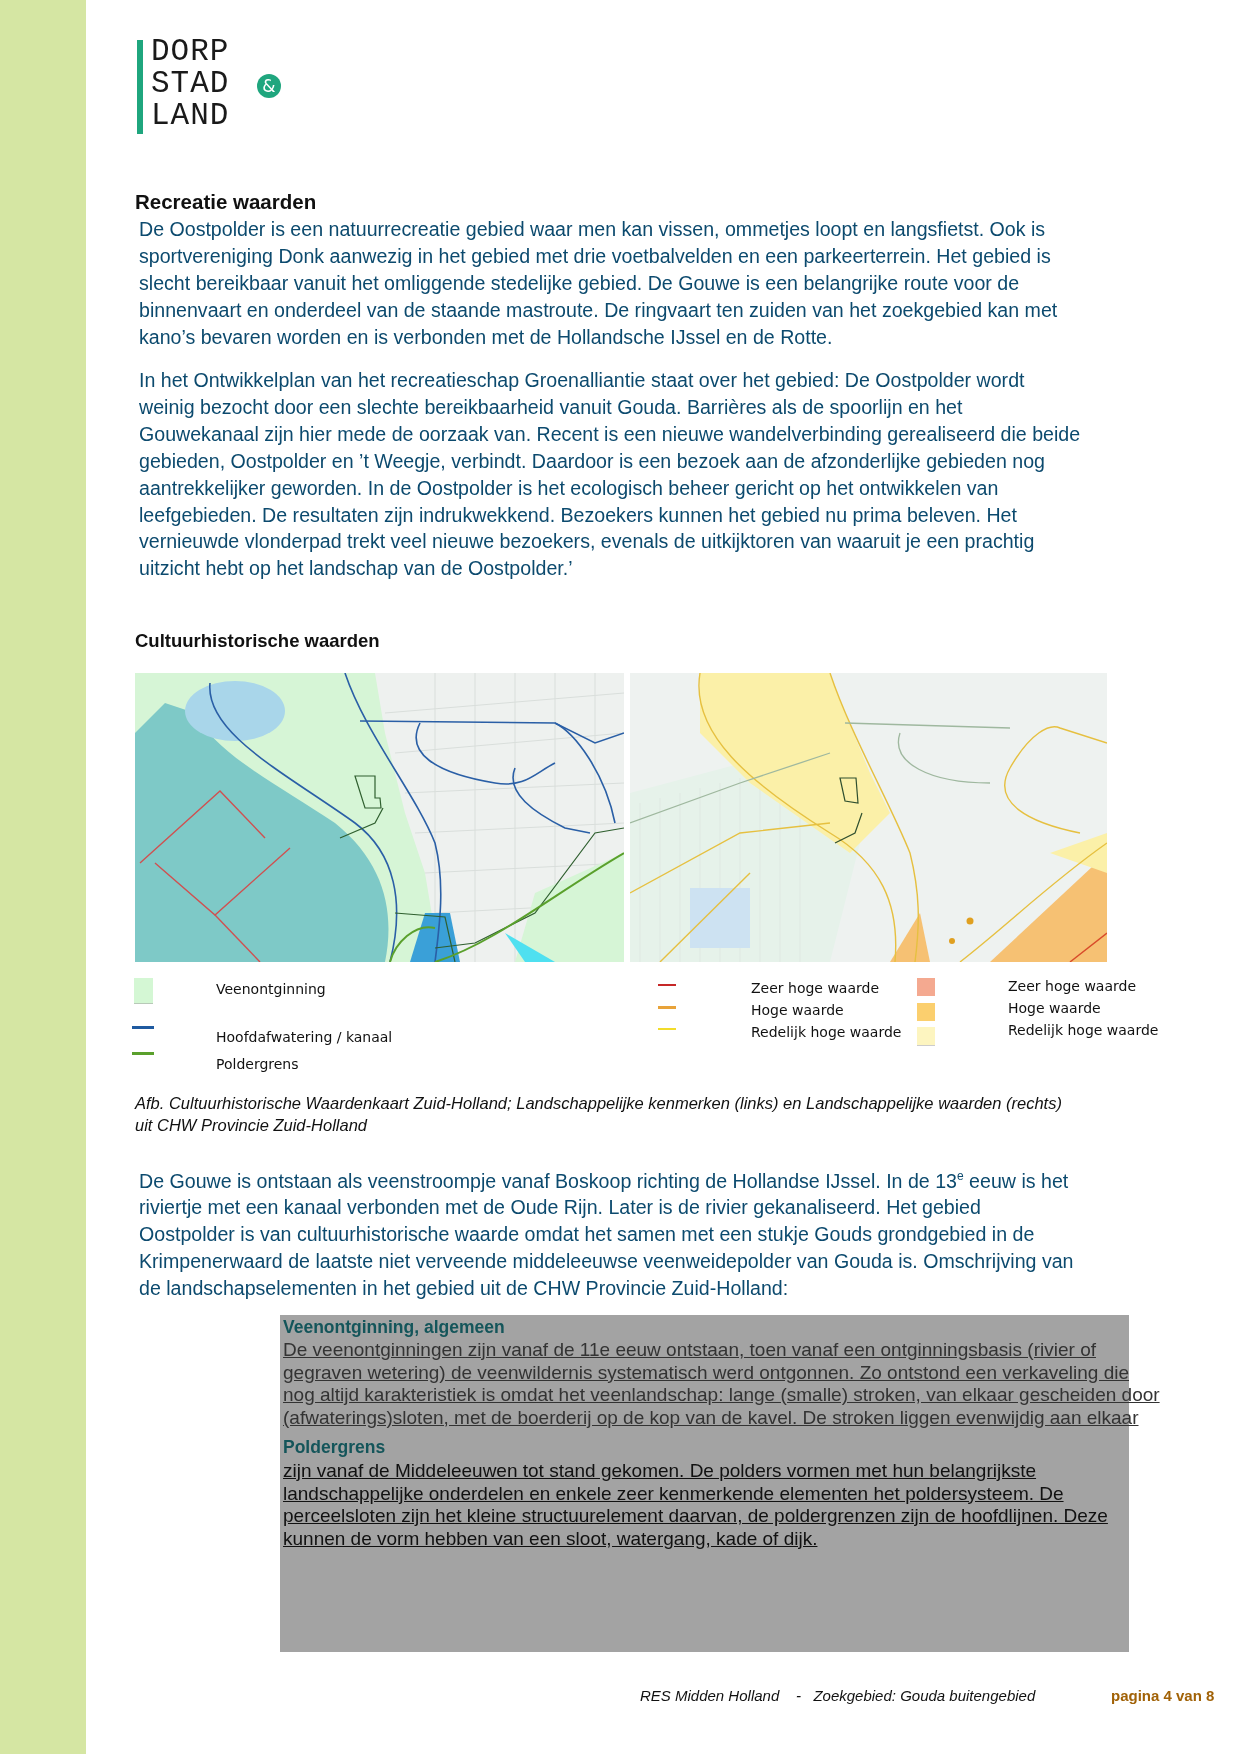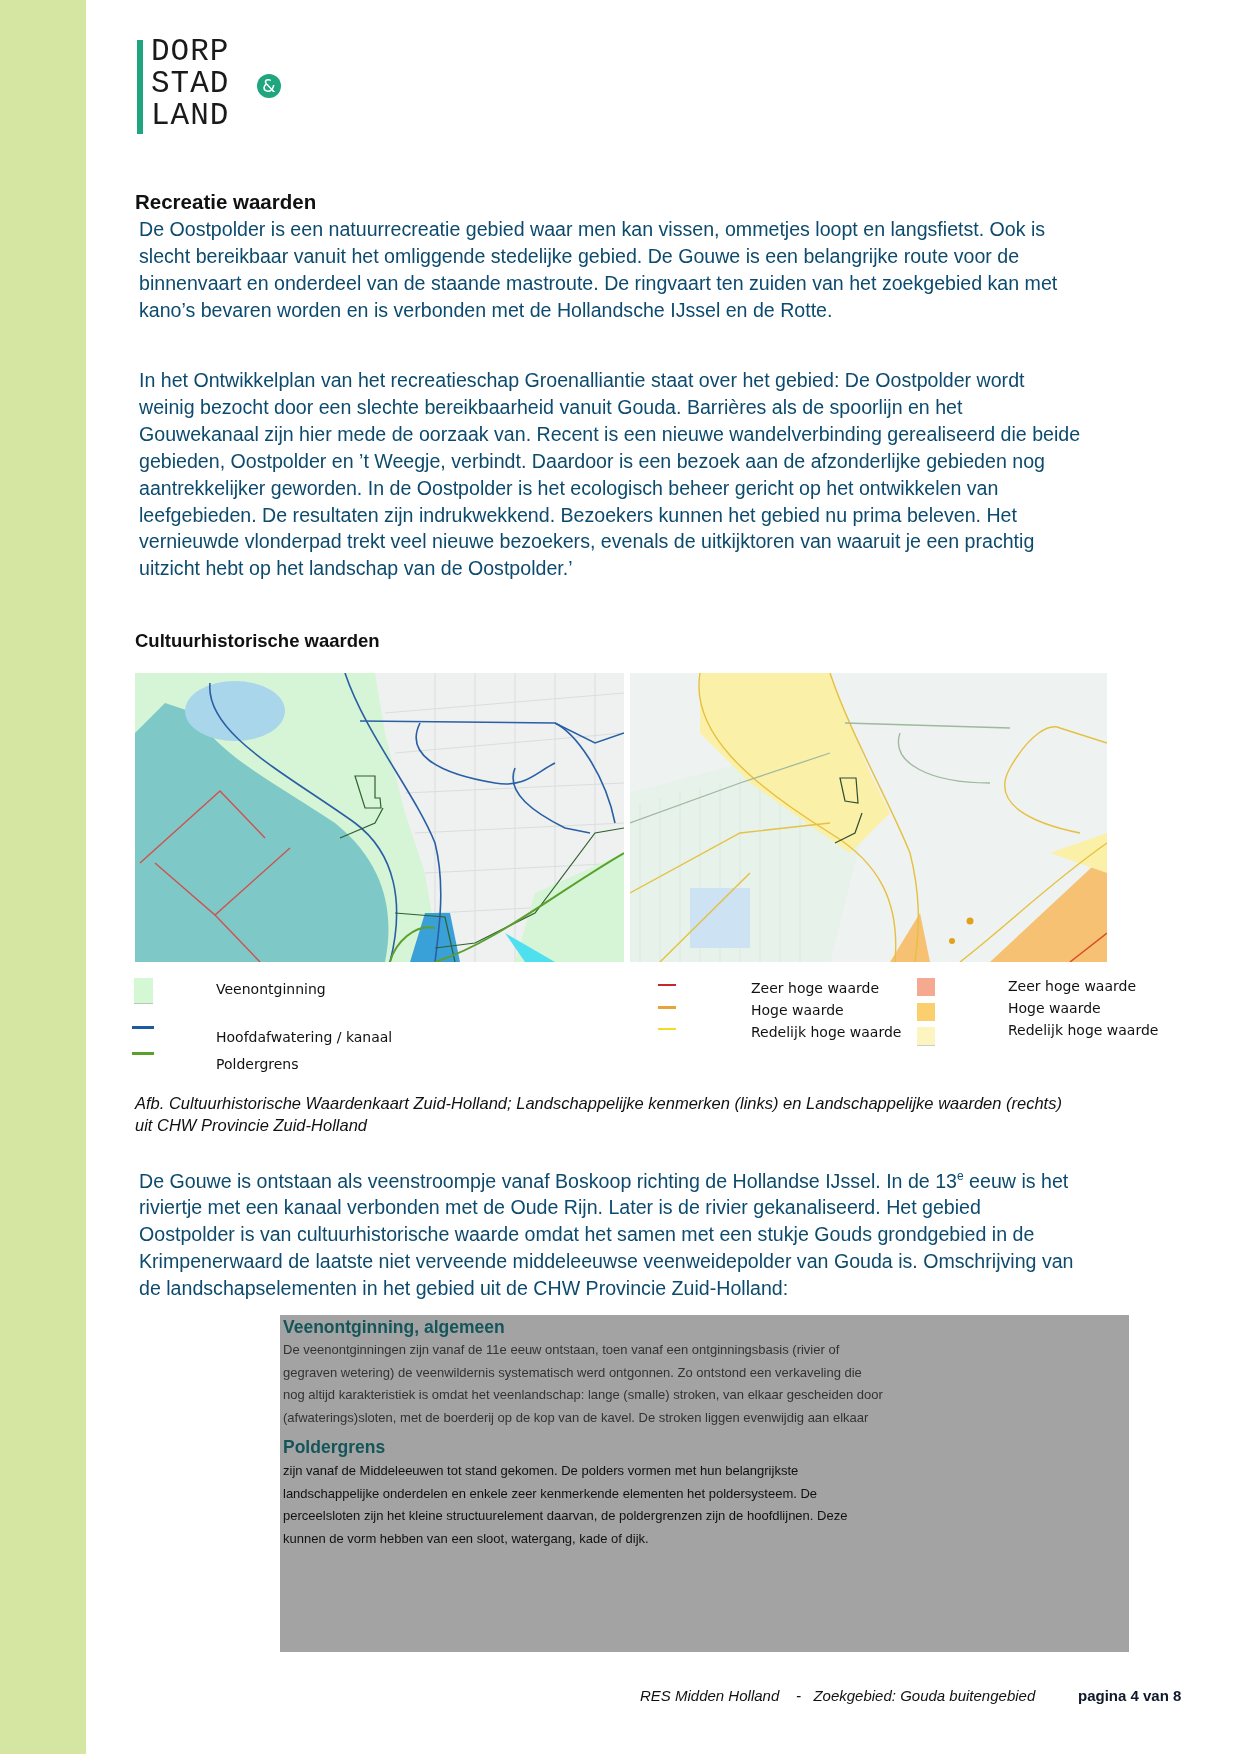--- a/index.html
+++ b/index.html
@@ -22,46 +22,47 @@
   .map svg { width:100%; height:100%; display:block; }
 
   .legend-item { position:absolute; font-family:"DejaVu Sans", sans-serif; font-size:14px; color:#111; white-space:nowrap;margin-left:45px; }
   .sw { position:absolute; }
 
   .caption { position:absolute; left:135px; top:1092px; width:1000px; font-style:italic; font-size:16.5px; line-height:22px; color:#111; }
   .caption .ln { display:block; white-space:nowrap; }
 
   .infobox { position:absolute; left:280px; top:1315px; width:849px; height:337px; background:#a3a3a3; }
   .ib-title { position:absolute; left:3px; font-weight:bold; font-size:17.5px; color:#14555a; }
-  .ib-text { position:absolute; left:3px; font-size:13px; line-height:22.5px; color:#333; }
+  .ib-text { position:absolute; left:3px; font-size:19px; line-height:22.5px; color:#333;text-decoration:underline; }
   .ib-text .ln { display:block; white-space:nowrap; }
 
   .footer { position:absolute; top:1687px; font-size:15px; white-space:nowrap; }
   .footer-left { left:640px; font-style:italic; color:#111; }
-  .footer-right { left:1078px; font-weight:bold; color:#0f172a; }
+  .footer-right { left:1111px; font-weight:bold; color:#a16207; }
 </style>
 </head>
 <body>
 
 <div class="side-band"></div>
 
 <div class="logo">
   <div class="logo-bar"></div>
   <div class="logo-text">
     <div>DORP</div>
     <div>STAD</div>
     <div>LAND</div>
   </div>
   <div class="logo-amp">&amp;</div>
 </div>
 
 <div class="h-section" style="top:190px;">Recreatie waarden</div>
 
 <div class="para" style="top:216px;">
   <span class="ln">De Oostpolder is een natuurrecreatie gebied waar men kan vissen, ommetjes loopt en langsfietst. Ook is</span>
+  <span class="ln">sportvereniging Donk aanwezig in het gebied met drie voetbalvelden en een parkeerterrein. Het gebied is</span>
   <span class="ln">slecht bereikbaar vanuit het omliggende stedelijke gebied. De Gouwe is een belangrijke route voor de</span>
   <span class="ln">binnenvaart en onderdeel van de staande mastroute. De ringvaart ten zuiden van het zoekgebied kan met</span>
   <span class="ln">kano’s bevaren worden en is verbonden met de Hollandsche IJssel en de Rotte.</span>
 </div>
 
 <div class="para" style="top:367px;">
   <span class="ln">In het Ontwikkelplan van het recreatieschap Groenalliantie staat over het gebied: De Oostpolder wordt</span>
   <span class="ln">weinig bezocht door een slechte bereikbaarheid vanuit Gouda. Barrières als de spoorlijn en het</span>
   <span class="ln">Gouwekanaal zijn hier mede de oorzaak van. Recent is een nieuwe wandelverbinding gerealiseerd die beide</span>
   <span class="ln">gebieden, Oostpolder en ’t Weegje, verbindt. Daardoor is een bezoek aan de afzonderlijke gebieden nog</span>

